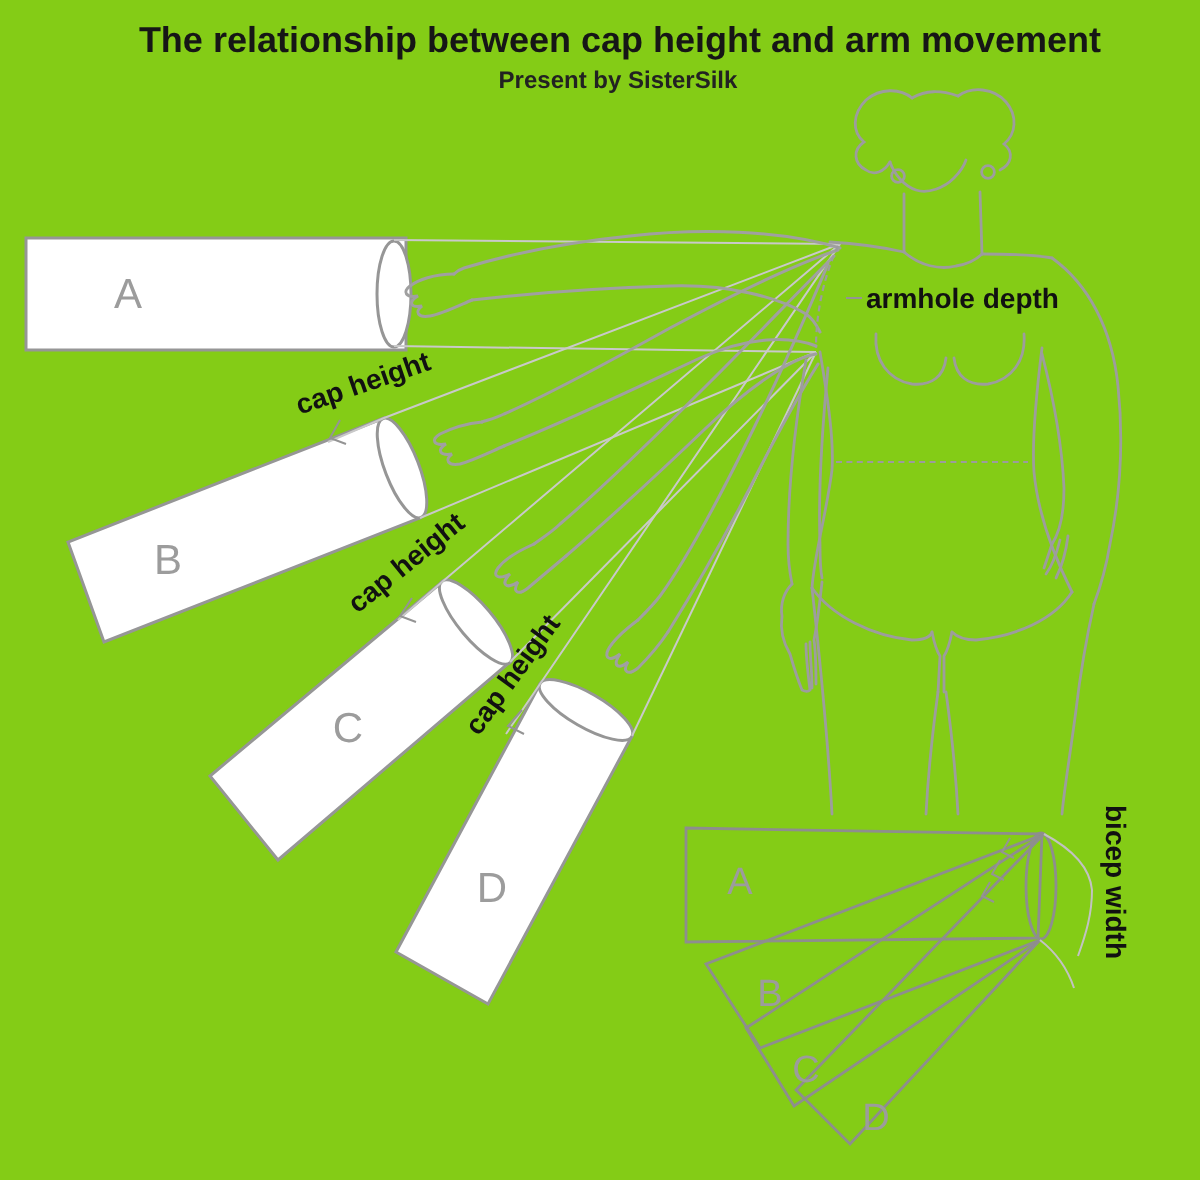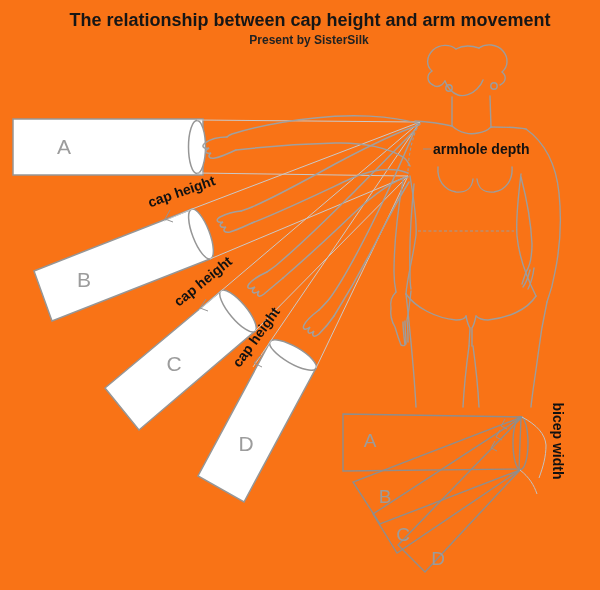--- a/index.html
+++ b/index.html
@@ -1,16 +1,16 @@
 <!DOCTYPE html>
 <html><head>
 <meta charset="utf-8">
 <style>
   html,body{margin:0;padding:0;background:#ffffff;}
-  .canvas{width:600px;height:590px;position:relative;background:#f97316;overflow:hidden;}
+  .canvas{width:600px;height:590px;position:relative;background:#84cc16;overflow:hidden;}
   svg{display:block;}
   text{font-family:"Liberation Sans",sans-serif;}
   .title-txt{font-size:18px;font-weight:bold;fill:#161616;}
   .subtitle-txt{font-size:12px;font-weight:bold;fill:#222222;}
   .anno-txt{font-size:14px;font-weight:bold;fill:#111111;}
   .letter-txt{font-size:21px;fill:#9c9c9c;}
   .letter-sm-txt{font-size:19px;fill:#9c9c9c;}
   .sleeve{stroke:#969696;stroke-width:1.5;fill:#ffffff;}
   .bodyline{stroke:#9d9d9d;stroke-width:1.4;fill:none;stroke-linecap:round;}
   .armline{stroke:#a0a0a0;stroke-width:1.5;fill:none;stroke-linecap:round;}

